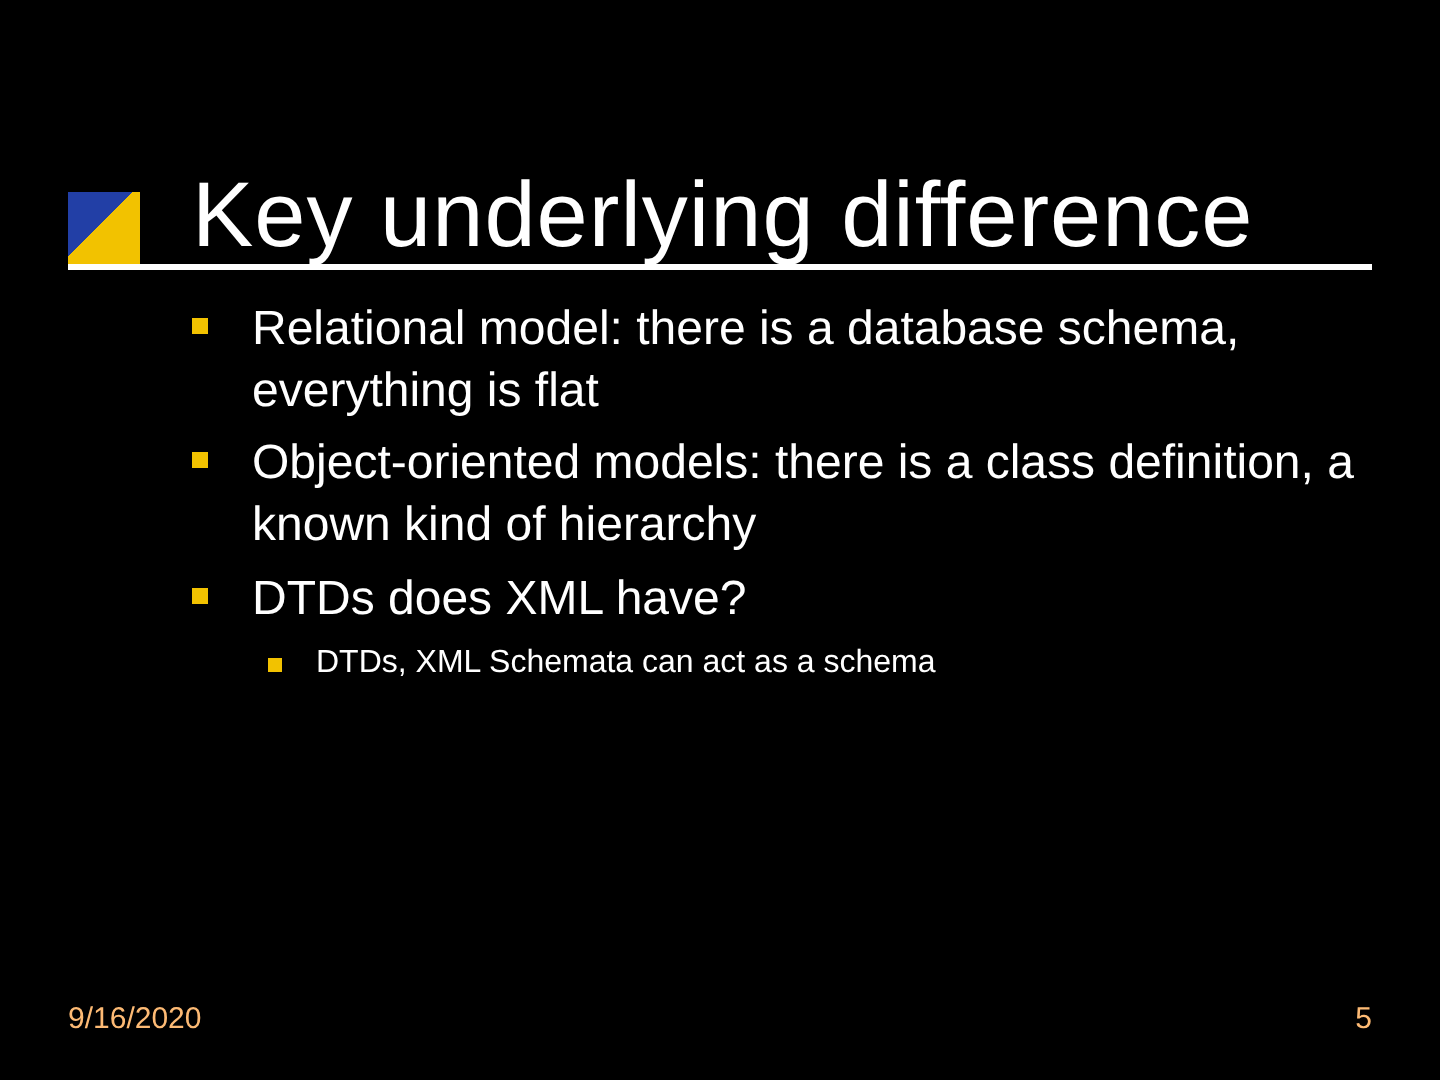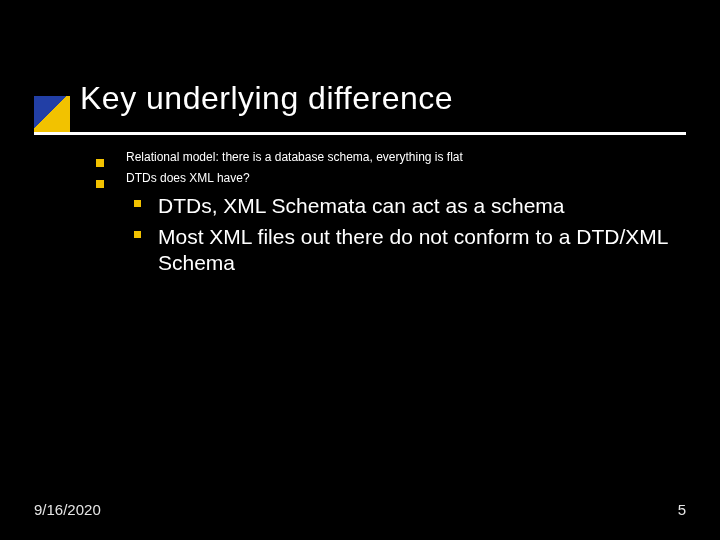--- a/index.html
+++ b/index.html
@@ -29,76 +29,76 @@
   .rule {
     position: absolute;
     left: 34px;
     top: 132px;
     width: 652px;
     height: 3px;
     background: #fff;
   }
   .title {
     position: absolute;
-    left: 80px;
+    left: 96px;
     top: 80px;
-    font-size: 32px;
+    font-size: 46px;
     font-weight: 400;
     letter-spacing: .5px;
     white-space: nowrap;
   }
 
   .body {
     position: absolute;
     left: 96px;
     top: 150px;
     width: 588px;
     line-height: 1.28;
   }
 
   .l1 {
     position: relative;
     padding-left: 30px;
-    font-size: 12px;
+    font-size: 24px;
     margin-bottom: 6px;
   }
   .l1 .m {
     position: absolute;
     left: 0;
     top: 9px;
     width: 8px;
     height: 8px;
     background: #f2c200;
   }
 
   .sub {
     margin: 6px 0 6px 38px;
   }
   .l2 {
     position: relative;
     padding-left: 24px;
-    font-size: 21px;
+    font-size: 16px;
     margin-bottom: 4px;
   }
   .l2 .m {
     position: absolute;
     left: 0;
     top: 7px;
     width: 7px;
     height: 7px;
     background: #f2c200;
   }
 
   .footer {
     position: absolute;
     left: 34px;
     right: 34px;
     bottom: 22px;
     font-size: 15px;
-    color: #e5e5e5;
+    color: #fdba74;
   }
   .footer .date { float: left; }
   .footer .page { float: right; }
 </style>
 </head>
 <body>
 
 <div class="slide">
   <div class="accent"></div>
   <div class="title">Key underlying difference</div>
@@ -106,35 +106,32 @@
 
   <div class="body">
 
     <div class="l1">
       <span class="m"></span>
       <span>Relational model: there is a database schema, everything is flat</span>
     </div>
 
     <div class="l1">
       <span class="m"></span>
+      <span>Object-oriented models: there is a class definition, a known kind of hierarchy</span>
     </div>
 
     <div class="l1">
       <span class="m"></span>
       <span>DTDs does XML have?</span>
     </div>
 
     <div class="sub">
       <div class="l2">
         <span class="m"></span>
         <span>DTDs, XML Schemata can act as a schema</span>
-      </div>
-      <div class="l2">
-        <span class="m"></span>
-        <span>Most XML files out there do not conform to a DTD/XML Schema</span>
       </div>
     </div>
 
 
   </div>
 
   <div class="footer">
     <span class="date">9/16/2020</span>
     <span class="page">5</span>
   </div>

